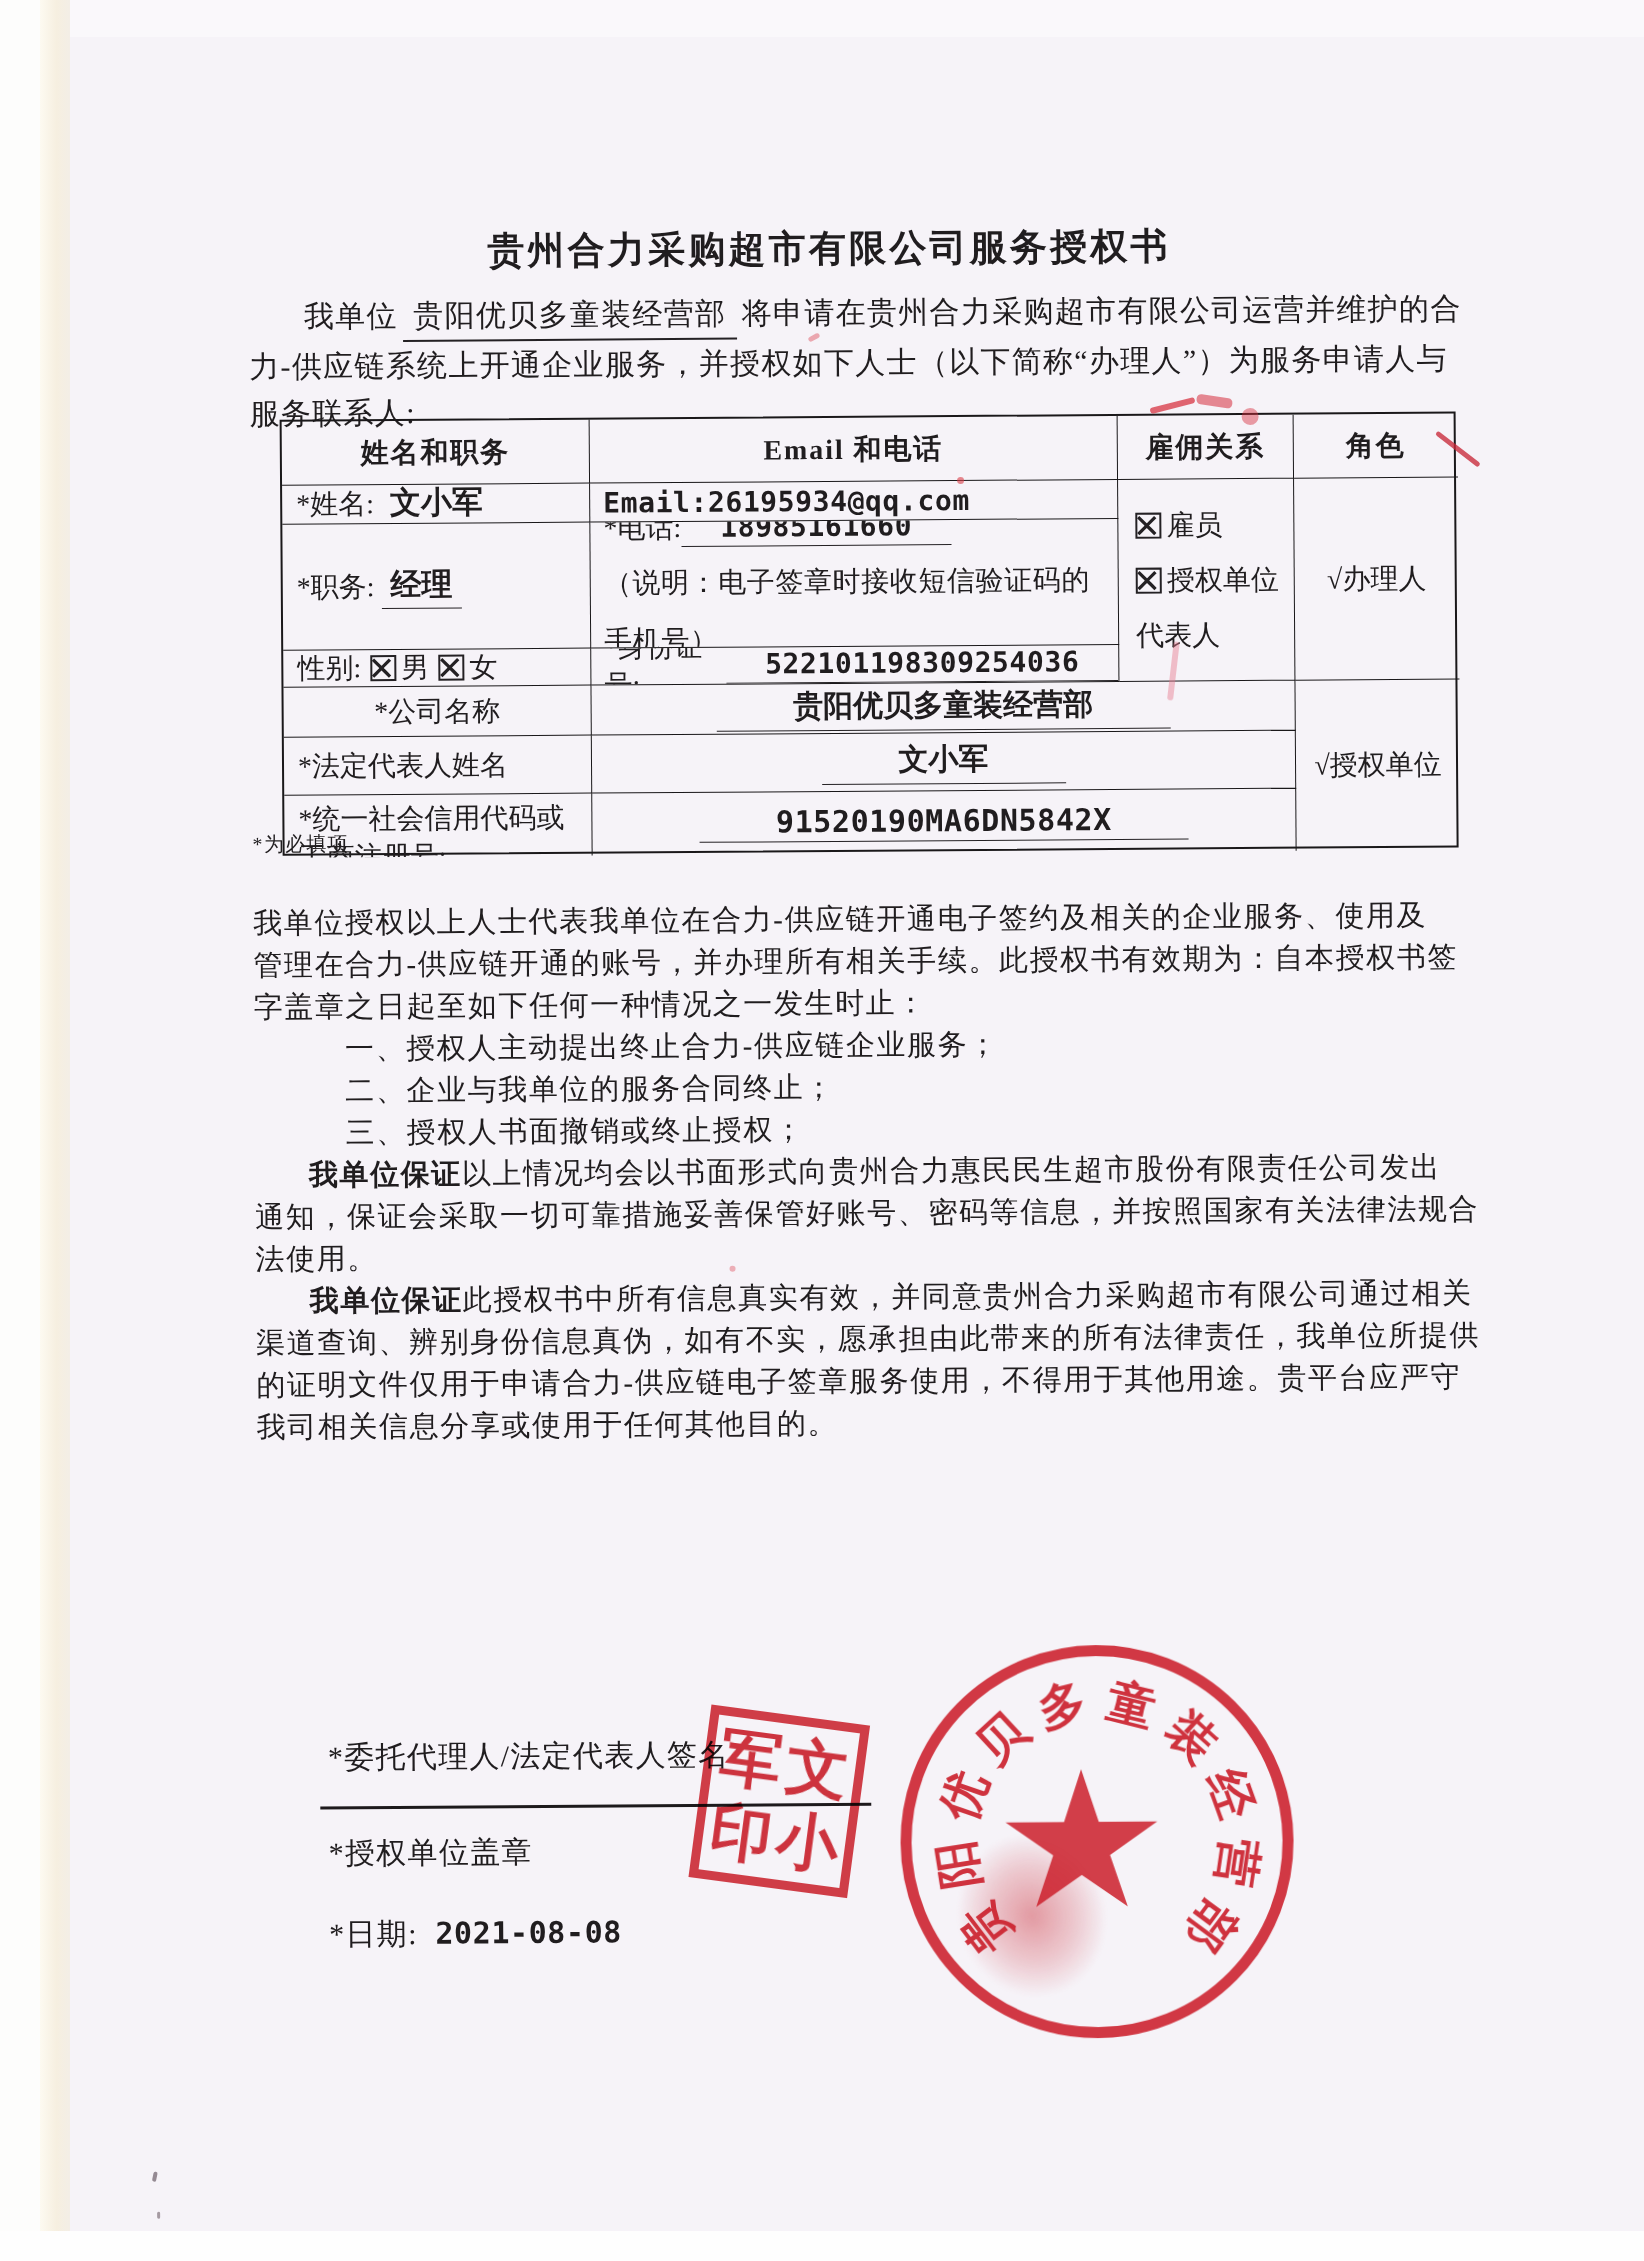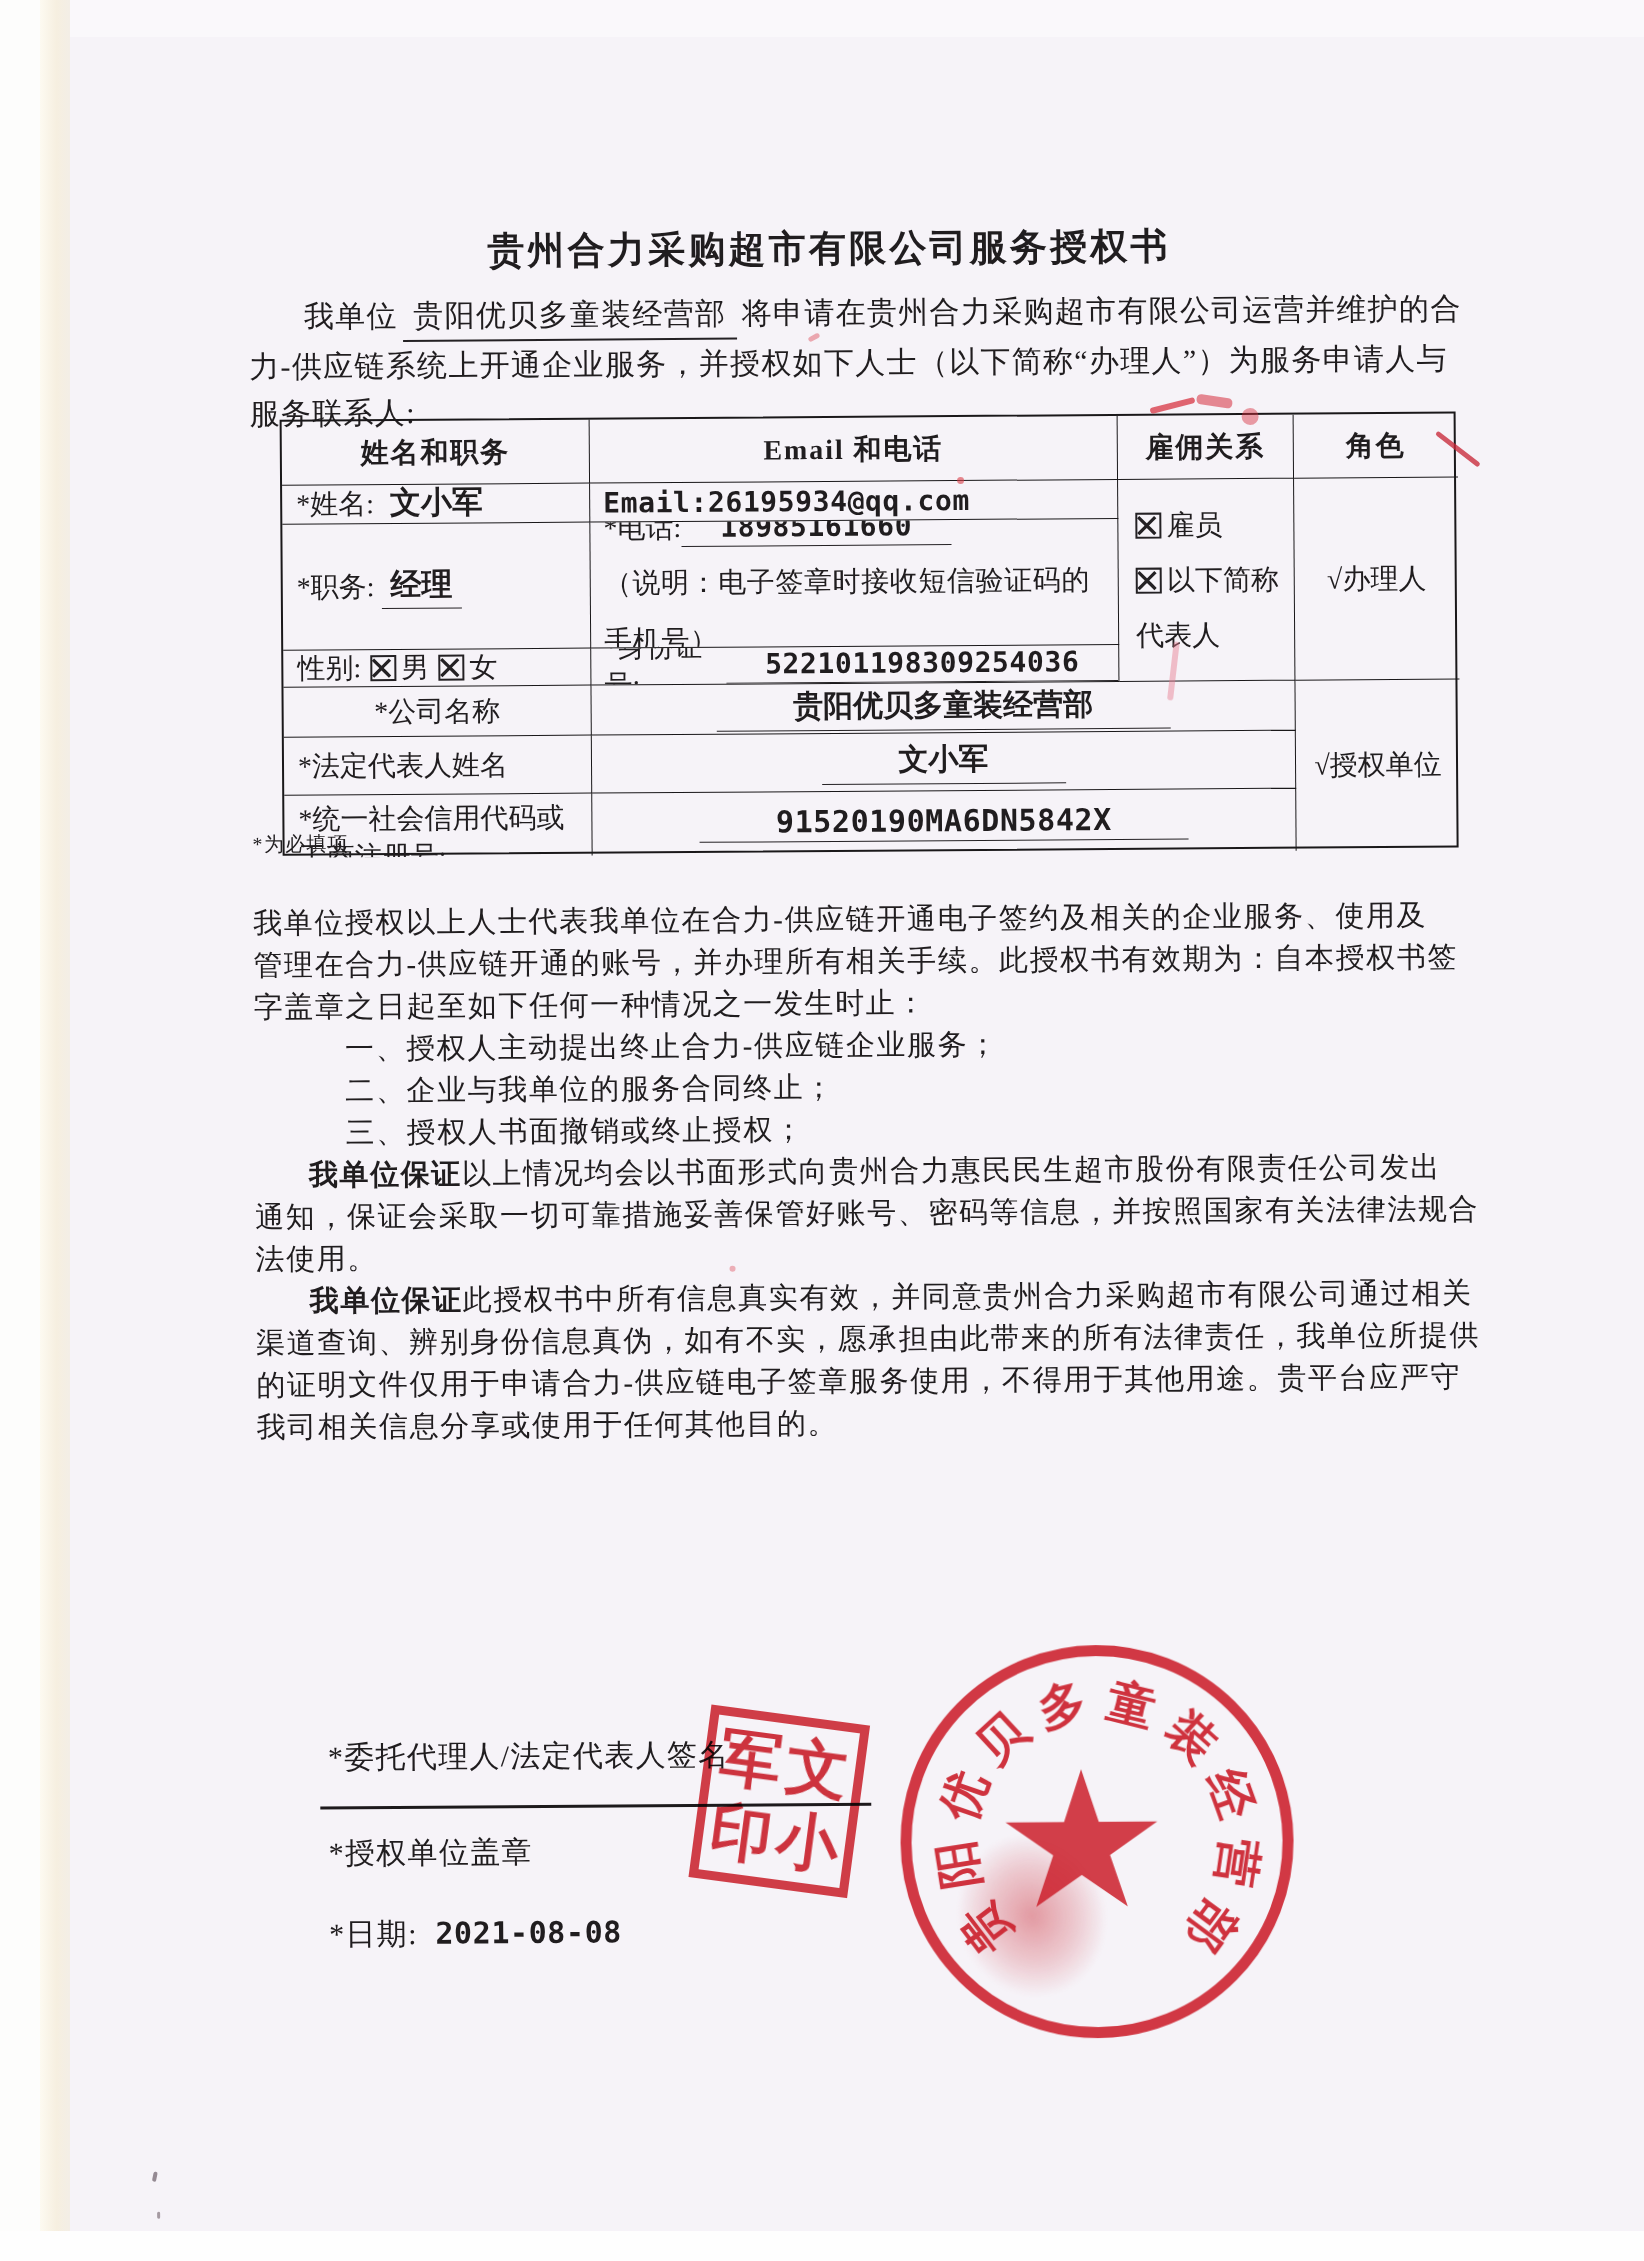--- a/index.html
+++ b/index.html
@@ -165,21 +165,21 @@
       <div class="emp-line">
         <span class="cbox">
             <span class="x">✕</span>
           </span>
         <span>雇员</span>
       </div>
       <div class="emp-line">
         <span class="cbox">
             <span class="x">✕</span>
           </span>
-        <span>以下简称</span>
+        <span>授权单位</span>
       </div>
       <div class="emp-line">代表人</div>
     </div>
     <div class="cell bb role1">√办理人</div>
 
     <div class="cell br bb d1">*公司名称</div>
     <div class="cell br bb d2">
       <span class="wide-u">贵阳优贝多童装经营部</span>
     </div>
 

